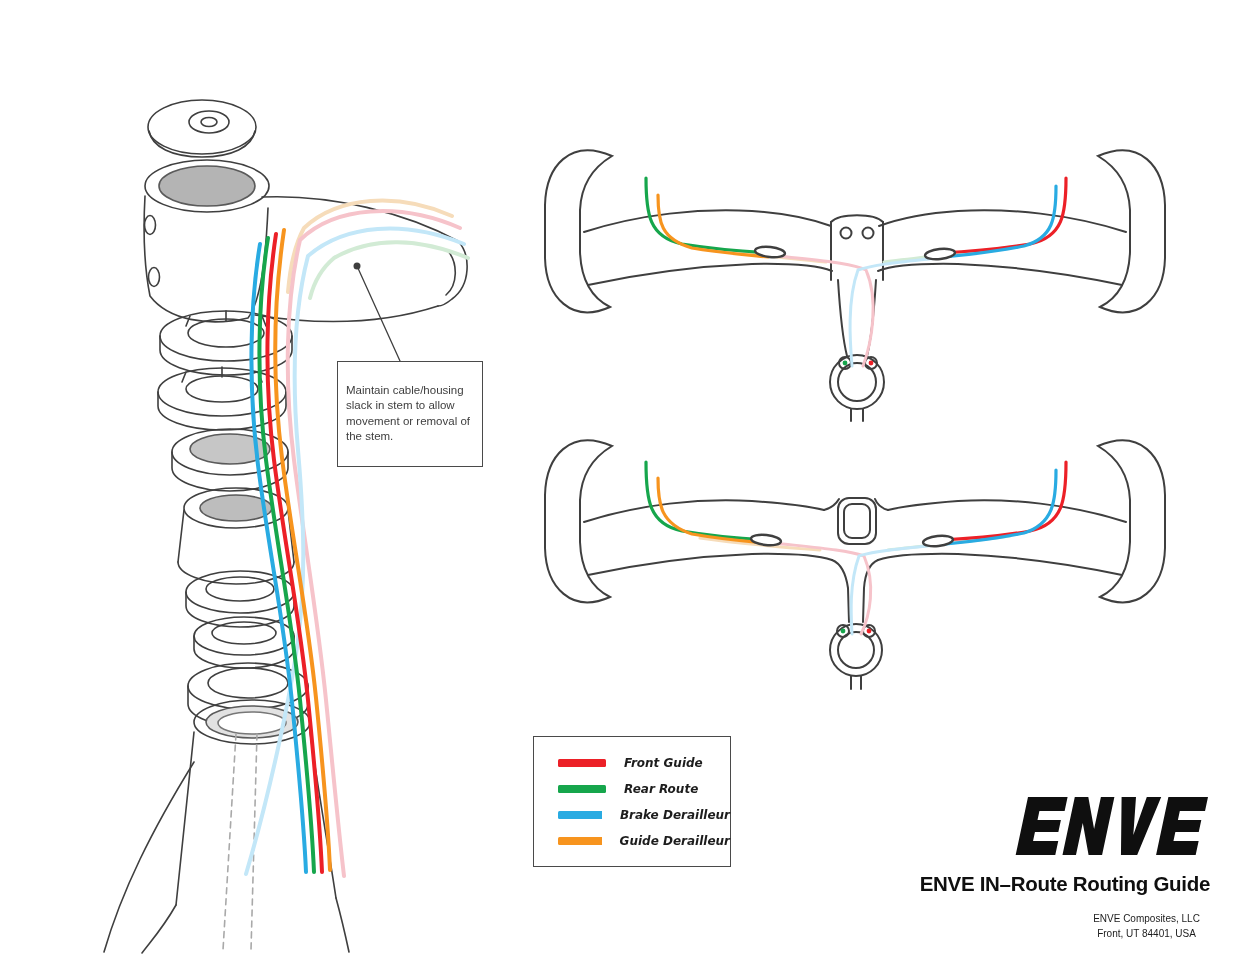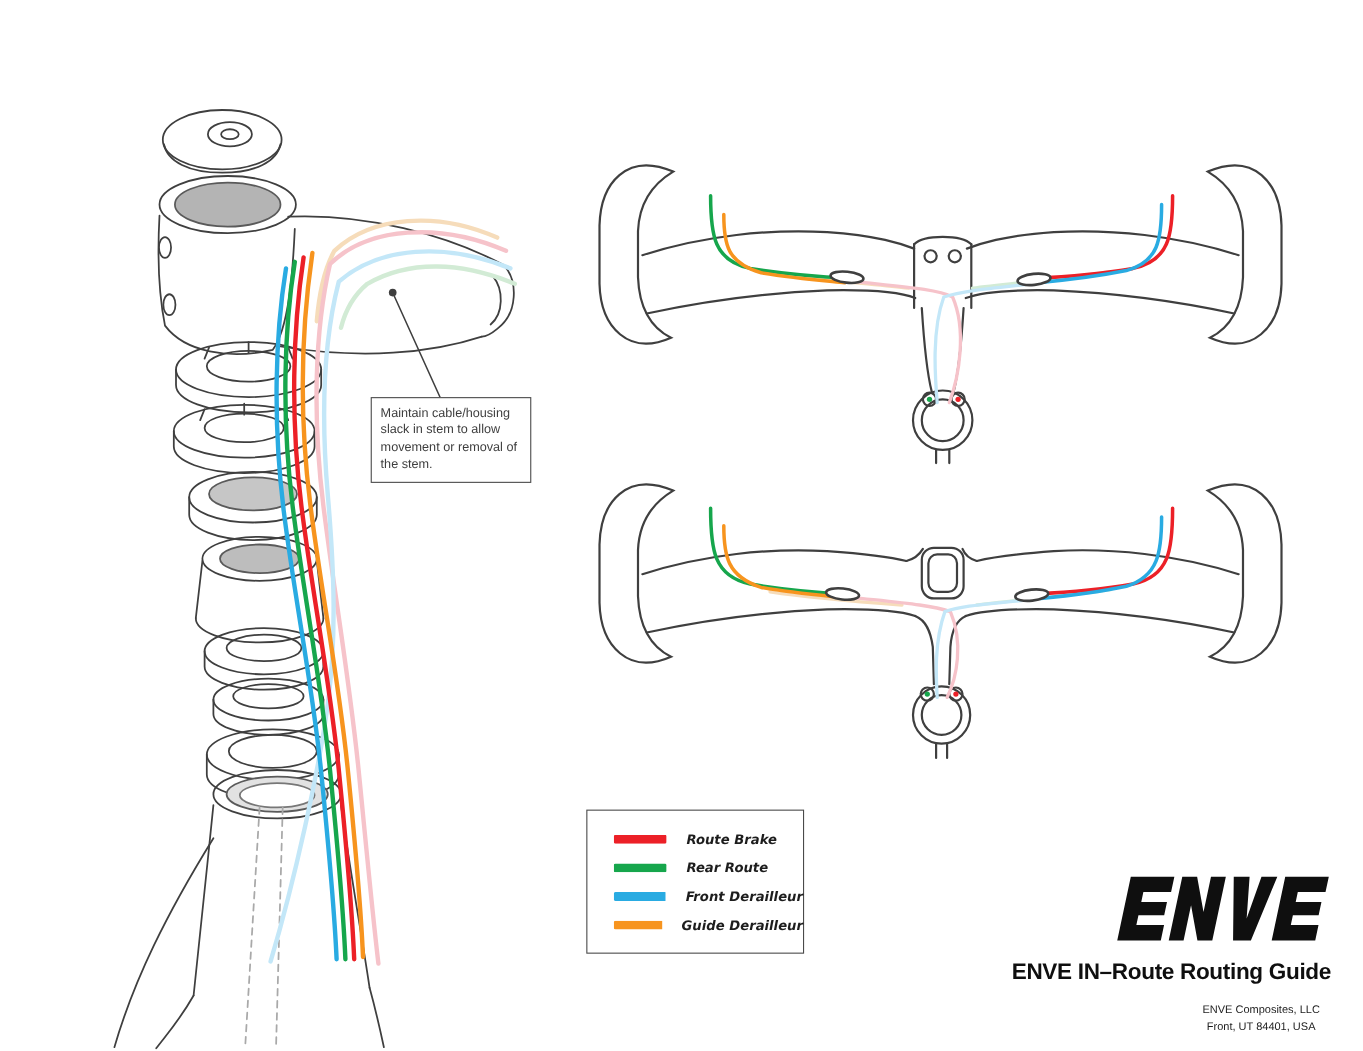--- a/index.html
+++ b/index.html
@@ -6,21 +6,21 @@
   body{
     width:1239px;height:955px;position:relative;background:#ffffff;
     font-family:"Liberation Sans",sans-serif;overflow:hidden;color:#1c1c1c;
   }
   .stage{position:absolute;inset:0;}
   svg.diagram{position:absolute;left:0;top:0;}
 
   .callout{
     position:absolute;left:337px;top:361px;width:128px;
     border:1px solid #4a4a4a;background:#fff;
-    padding:7px 8px;font-size:11.5px;line-height:1.34;color:#3e3e3e;
+    padding:21px 8px;font-size:11.5px;line-height:1.34;color:#3e3e3e;
     font-family:"Liberation Sans",sans-serif;
   }
 
   .legend{
     position:absolute;left:533px;top:736px;width:198px;height:131px;
     border:1px solid #4a4a4a;box-sizing:border-box;background:#fff;
     display:flex;flex-direction:column;justify-content:center;gap:10px;
     padding-left:24px;
   }
   .legend-row{display:flex;align-items:center;gap:18px;height:16px;}
@@ -249,33 +249,33 @@
   </g>
 </svg>
 
 <div class="callout">Maintain cable/housing slack in stem to allow movement or removal of the stem.</div>
 
 <div class="legend">
   <div class="legend-row">
     <svg width="48" height="8">
       <rect x="0" y="0" width="48" height="8" rx="1.5" fill="#ec2027"></rect>
     </svg>
-    <span class="legend-label">Route Brake</span>
+    <span class="legend-label">Front Guide</span>
   </div>
   <div class="legend-row">
     <svg width="48" height="8">
       <rect x="0" y="0" width="48" height="8" rx="1.5" fill="#16a64c"></rect>
     </svg>
     <span class="legend-label">Rear Route</span>
   </div>
   <div class="legend-row">
     <svg width="48" height="8">
       <rect x="0" y="0" width="48" height="8" rx="1.5" fill="#29abe2"></rect>
     </svg>
-    <span class="legend-label">Front Derailleur</span>
+    <span class="legend-label">Brake Derailleur</span>
   </div>
   <div class="legend-row">
     <svg width="48" height="8">
       <rect x="0" y="0" width="48" height="8" rx="1.5" fill="#f7941e"></rect>
     </svg>
     <span class="legend-label">Guide Derailleur</span>
   </div>
 </div>
 
 <div class="title">ENVE IN–Route Routing Guide</div>

